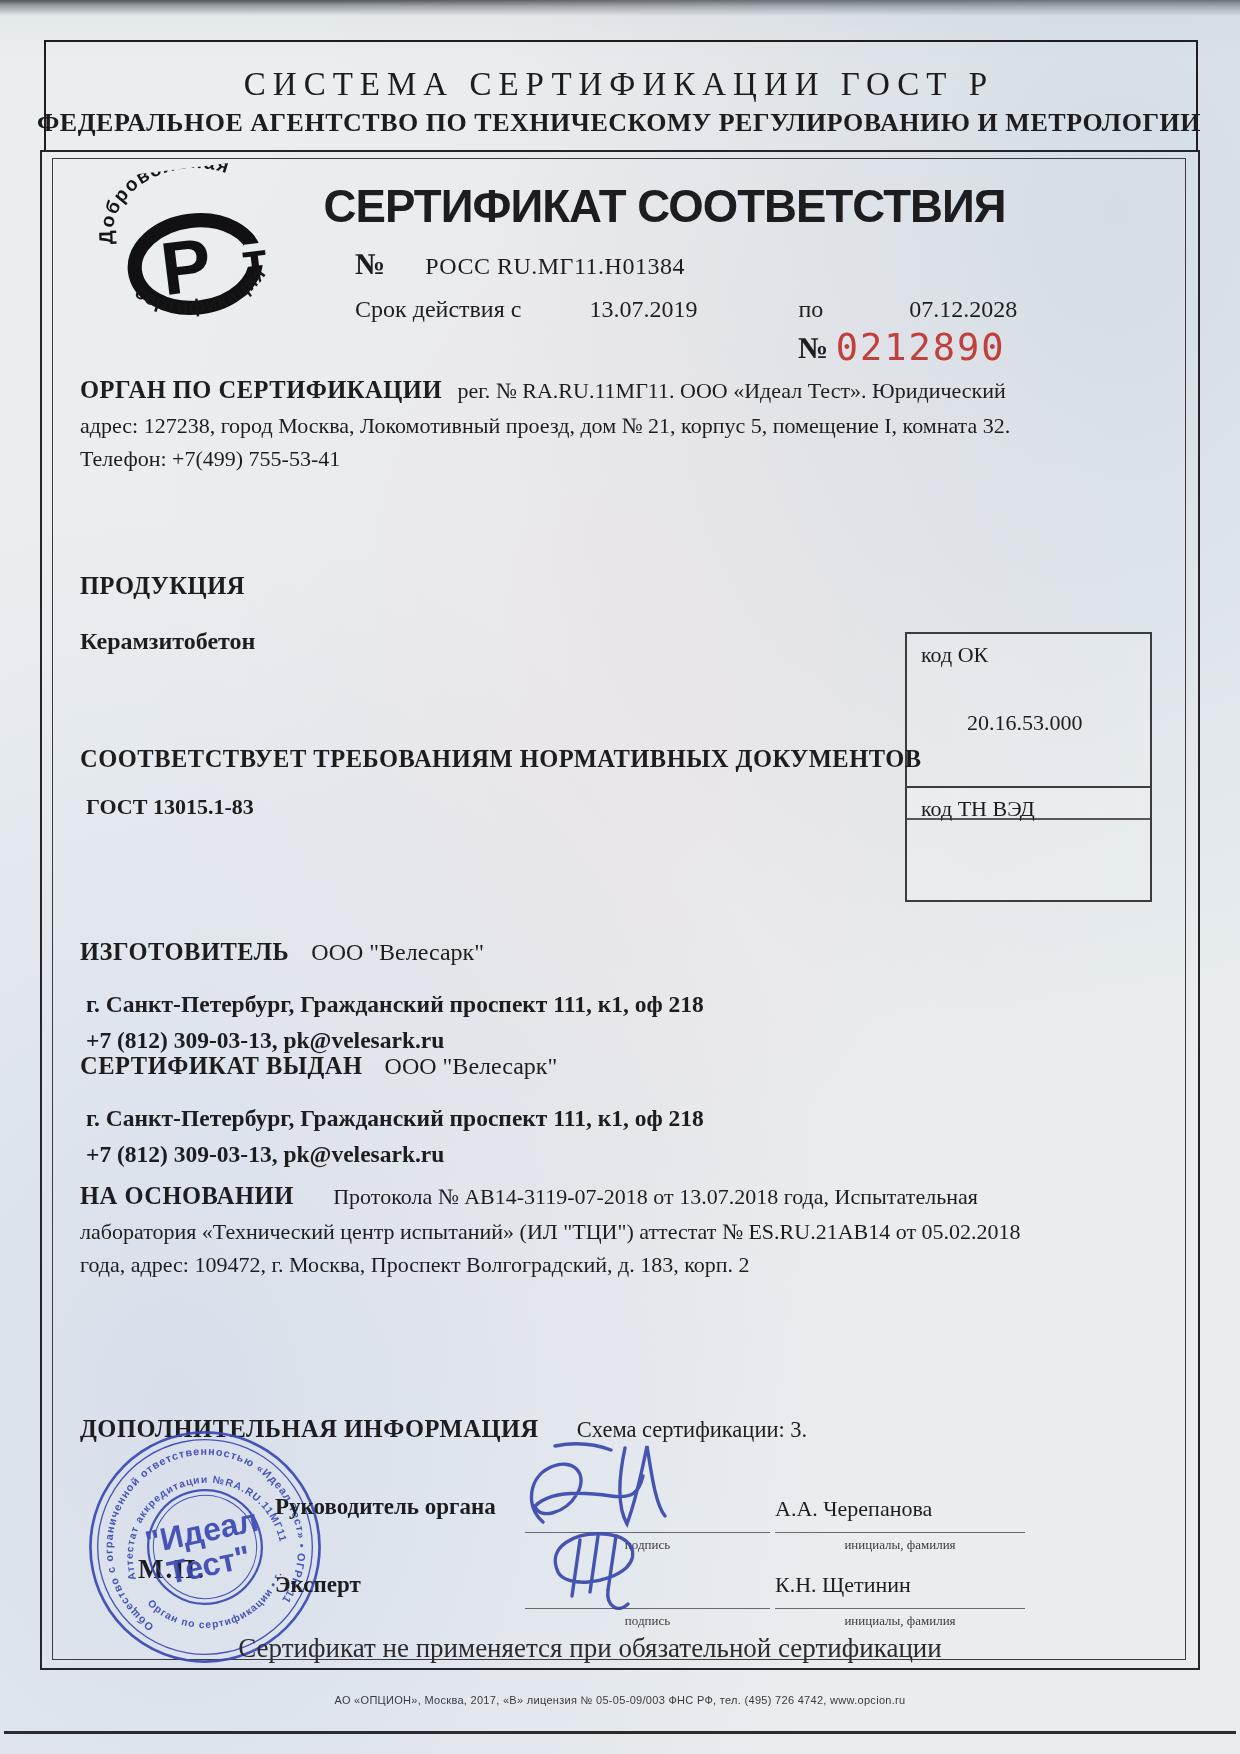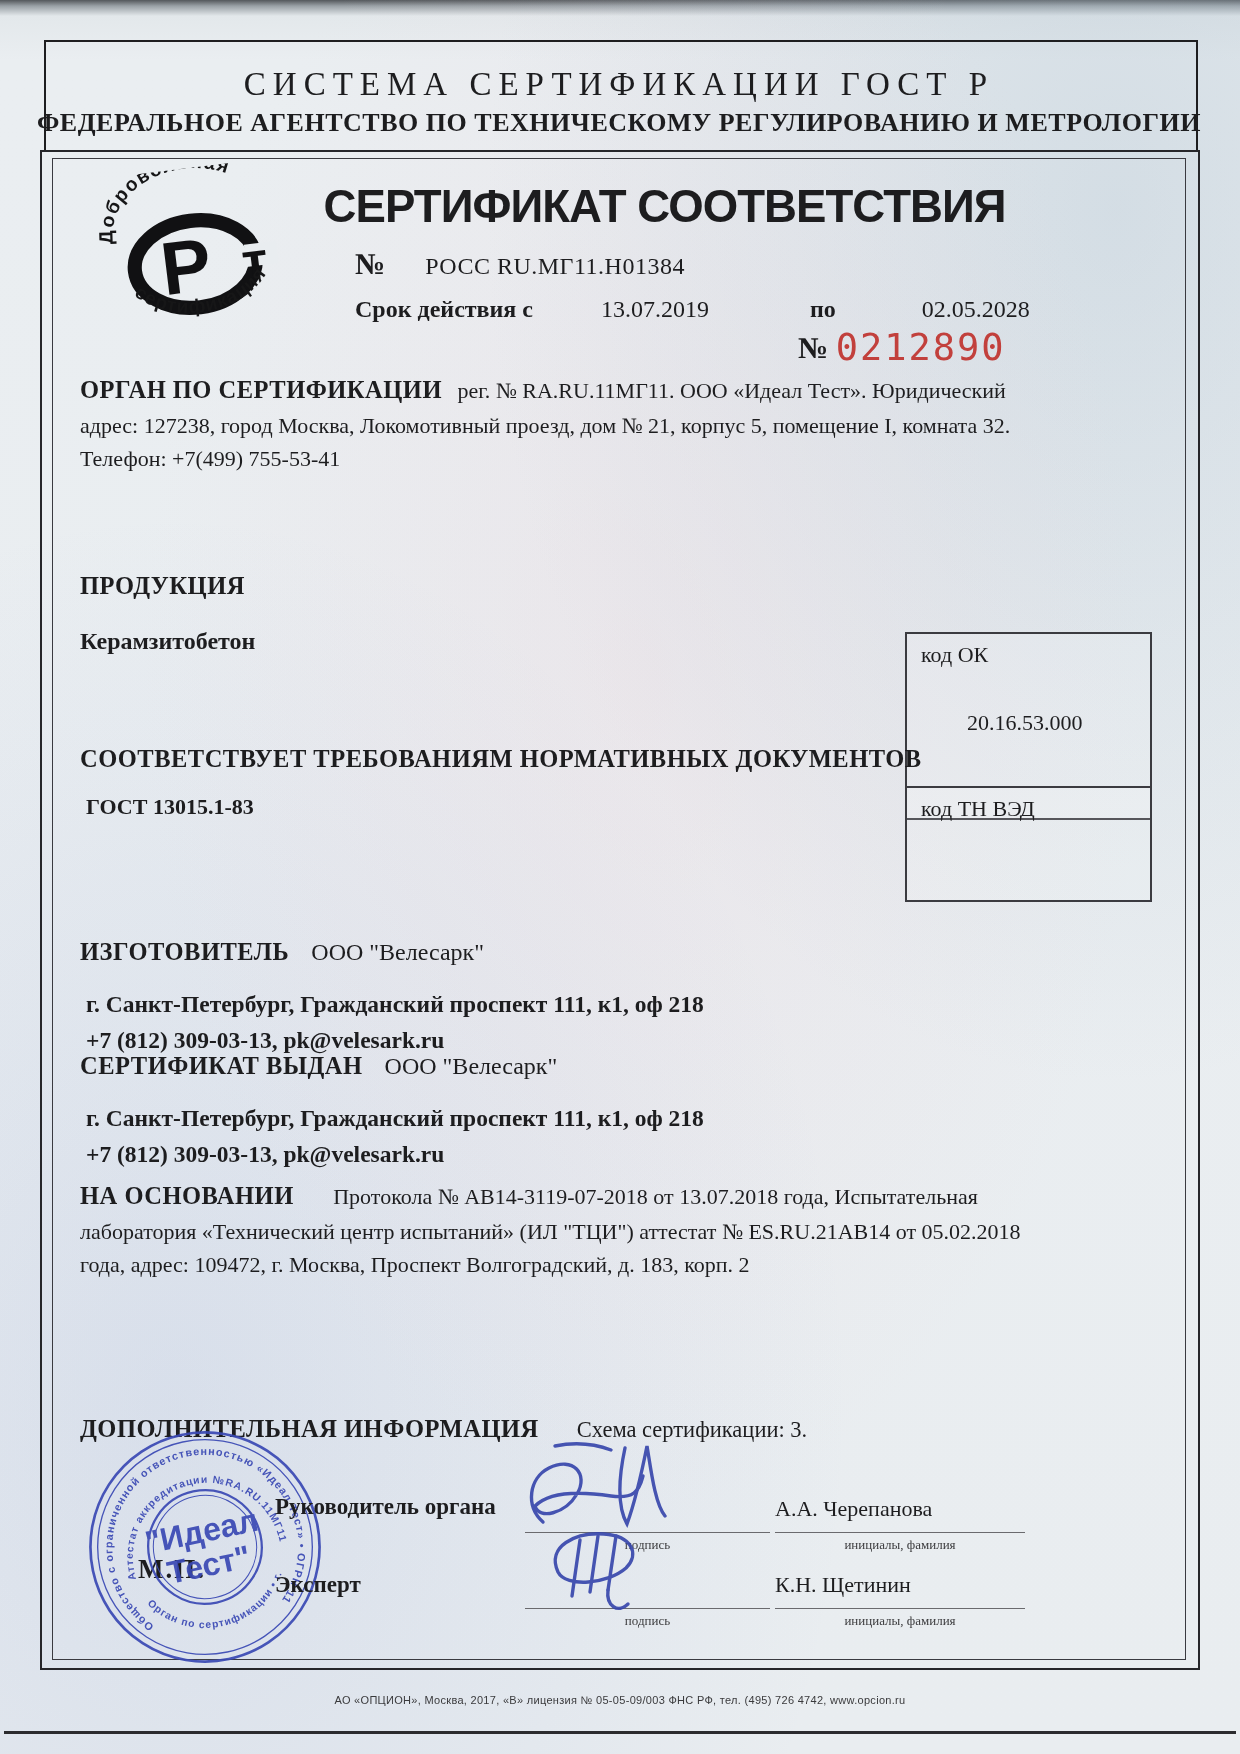--- a/index.html
+++ b/index.html
@@ -19,21 +19,21 @@
   .frame-outer{left:40px;top:150px;width:1156px;height:1516px;border:2px solid #26262a;}
   .frame-inner{left:52px;top:158px;width:1132px;height:1500px;border:1px solid #3a3a40;}
   .hdr1{left:44px;top:66px;width:1150px;text-align:center;font-weight:normal;font-size:33px;letter-spacing:7px;}
   .hdr2{left:44px;top:108px;width:1150px;text-align:center;font-weight:bold;font-size:25.5px;letter-spacing:0.5px;transform:scaleX(1.02);}
   .doc-title{left:296px;top:178px;width:760px;text-align:center;font-family:"Liberation Sans",sans-serif;
     font-weight:bold;font-size:47px;letter-spacing:-1px;transform:scaleX(.97);transform-origin:left;}
   .no-sign{font-weight:bold;font-size:30px;}
   .cert-no-line{left:355px;top:247px;font-size:24px;}
   .cert-no-val{margin-left:40px;font-size:24px;letter-spacing:.5px;}
   .validity{left:355px;top:296px;font-size:24px;}
-  .v-label{font-weight:bold;}
+  .v-label{font-weight:normal;}
   .form-number{left:798px;top:326px;font-size:30px;}
   .form-number .digits{font-family:"DejaVu Sans Mono",monospace;font-size:37px;color:#c2403c;letter-spacing:2px;font-weight:500;vertical-align:-2px;}
   .para{font-size:22px;line-height:1.5;}
   .para b.lbl{font-size:24.5px;letter-spacing:.5px;}
   .organ{left:80px;top:372px;width:955px;}
   .sec-label{font-weight:bold;font-size:24.5px;letter-spacing:.5px;}
   .codebox{border:2px solid #3b3b40;background:rgba(255,255,255,.14);}
   .codebox .cb-label{padding:8px 0 0 14px;font-size:22px;}
   .okbox{left:905px;top:632px;width:243px;height:184px;}
   .ok-value{left:60px;top:76px;font-size:22px;position:absolute;}
@@ -86,21 +86,21 @@
   <div class="abs doc-title">СЕРТИФИКАТ СООТВЕТСТВИЯ</div>
 
   <div class="abs cert-no-line">
     <span class="no-sign">№</span><span class="cert-no-val">РОСС RU.МГ11.Н01384</span>
   </div>
 
   <div class="abs validity">
     <span class="v-label">Срок действия  с</span>
     <span style="margin-left:62px">13.07.2019</span>
     <span class="v-label" style="margin-left:95px">по</span>
-    <span style="margin-left:80px">02.05.2028</span>
+    <span style="margin-left:80px">07.12.2028</span>
   </div>
 
   <div class="abs form-number">
     <span style="font-weight:bold">№</span>
     <span class="digits">0212890</span>
   </div>
 
   <div class="abs para organ">
     <b class="lbl">ОРГАН ПО СЕРТИФИКАЦИИ</b>
     <span style="margin-left:10px">рег. № RA.RU.11МГ11. ООО «Идеал Тест». Юридический адрес: 127238, город Москва, Локомотивный проезд, дом № 21, корпус 5, помещение I, комната 32. Телефон: +7(499) 755-53-41</span>
@@ -192,16 +192,17 @@
     </g>
   </svg>
   <svg class="abs" style="left:528px;top:1524px;" width="150" height="96" viewBox="0 0 150 96">
     <g fill="none" stroke="#3544ab" stroke-width="3.4" stroke-linecap="round" opacity=".9">
       <path d="M30,48 C18,22 48,8 76,10 C104,12 112,30 98,44 C80,60 38,64 30,48 Z"></path>
       <path d="M52,16 L44,72 M70,12 L62,68 M88,12 L80,66"></path>
       <path d="M80,66 C78,82 90,90 100,80"></path>
     </g>
   </svg>
 
+  <div class="abs disclaimer">Сертификат не применяется при обязательной сертификации</div>
   <div class="abs footer">АО «ОПЦИОН», Москва, 2017, «В»      лицензия № 05-05-09/003 ФНС РФ, тел. (495) 726 4742, www.opcion.ru</div>
   <div class="abs bottom-line"></div>
 
 </div>
 
 </body></html>

